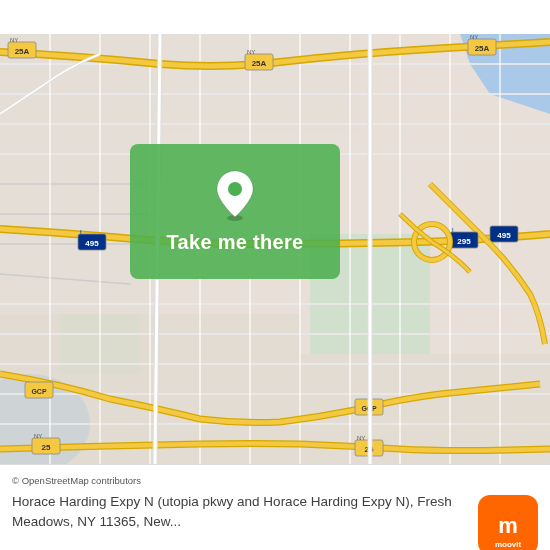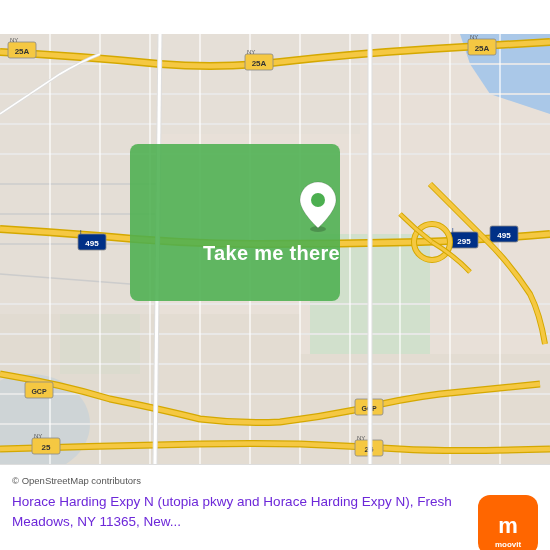--- a/index.html
+++ b/index.html
@@ -29,26 +29,26 @@
       top: 0;
       left: 0;
     }
 
     
     #take-me-there-overlay {
       position: absolute;
       top: 110px;
       left: 130px;
       width: 210px;
-      height: 157px;
+      height: 135px;
       background-color: rgba(76, 175, 80, 0.88);
       border-radius: 8px;
       display: flex;
       flex-direction: column;
-      align-items: flex-end;
+      align-items: center;
       justify-content: center;
       cursor: pointer;
       z-index: 10;
     }
 
     #location-pin-icon {
       width: 44px;
       height: 52px;
       margin-bottom: 10px;
     }
@@ -79,21 +79,21 @@
     }
 
     #attribution-text {
       font-size: 9.5px;
       color: #555;
       margin-bottom: 6px;
     }
 
     #address-text {
       font-size: 13.5px;
-      color: #6d28d9;
+      color: #404040;
       line-height: 1.45;
     }
 
     #moovit-logo {
       width: 60px;
       height: 60px;
       margin-left: 10px;
       margin-top: 20px;
       flex-shrink: 0;
     }

